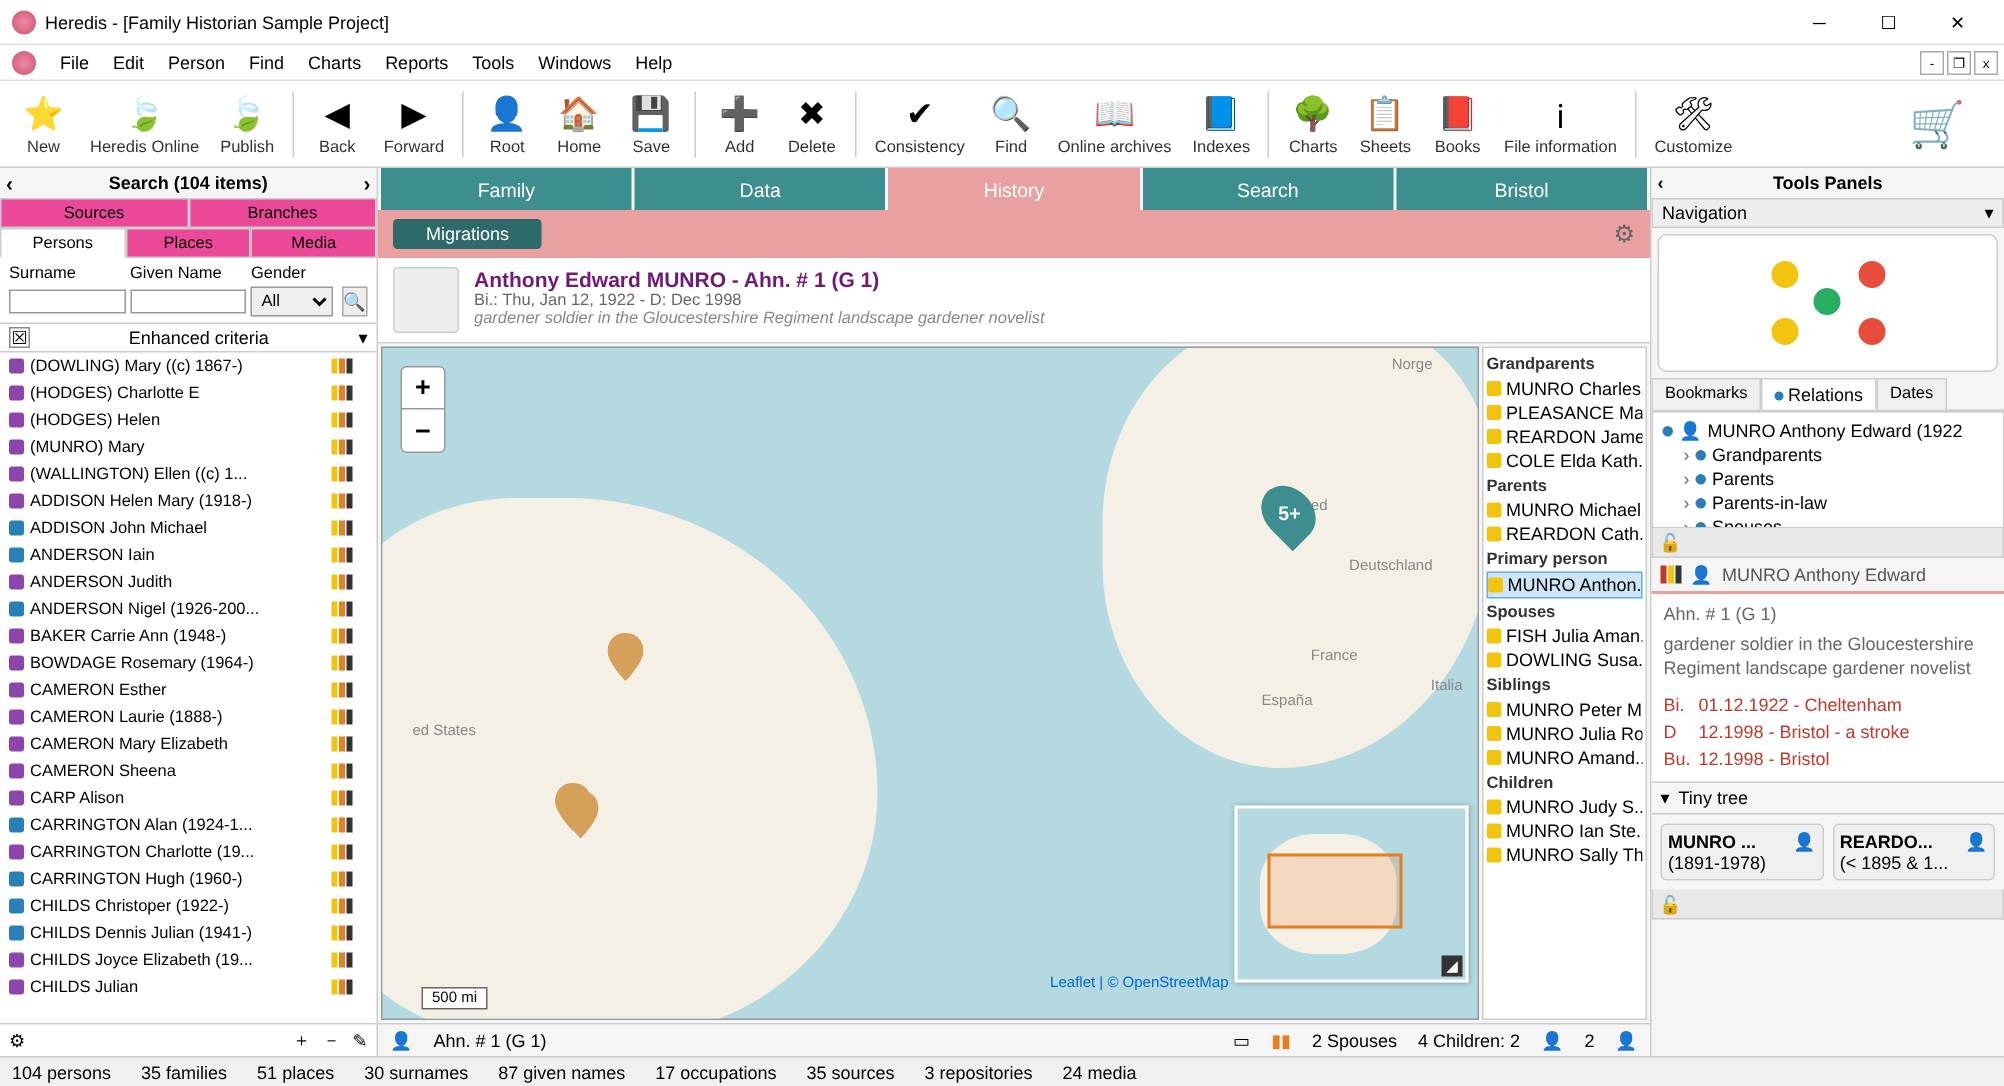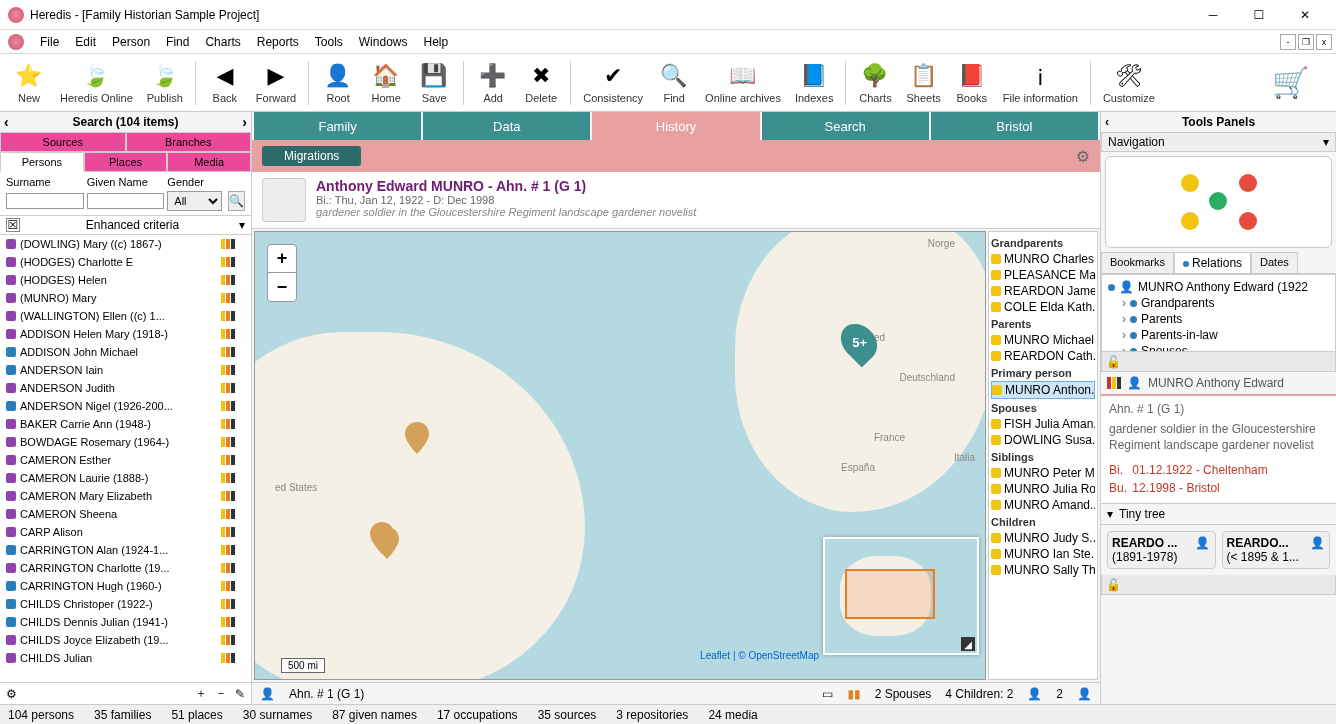--- a/index.html
+++ b/index.html
@@ -698,31 +698,32 @@
           <span style="width:4px;height:12px;background:#333;"></span>
         </span>
       <span style="color:#f1c40f;">👤</span>
       <span style="color:#555;">MUNRO Anthony Edward</span>
     </div>
     <div class="info-body">
       <div class="ahn">Ahn. # 1 (G 1)</div>
       <div class="occup">gardener soldier in the Gloucestershire Regiment landscape gardener novelist</div>
       <div id="events">
           <div class="evt"><span class="ek">Bi.</span> 01.12.1922 - Cheltenham</div>
+          <div class="evt"><span class="ek">D</span> 12.1998 - Bristol - a stroke</div>
           <div class="evt"><span class="ek">Bu.</span> 12.1998 - Bristol</div>
         </div>
     </div>
     <div class="tiny-tree-h">
       <span>▾</span>
       <span>Tiny tree</span>
     </div>
     <div class="tiny-cards" id="tiny-cards">
         <div class="tcard">
           <div class="tn">
-            <span>REARDO ...</span>
+            <span>MUNRO ...</span>
             <span>👤</span>
           </div>
           <div>(1891-1978)</div>
         </div>
         <div class="tcard">
           <div class="tn">
             <span>REARDO...</span>
             <span>👤</span>
           </div>
           <div>(&lt; 1895 &amp; 1...</div>

